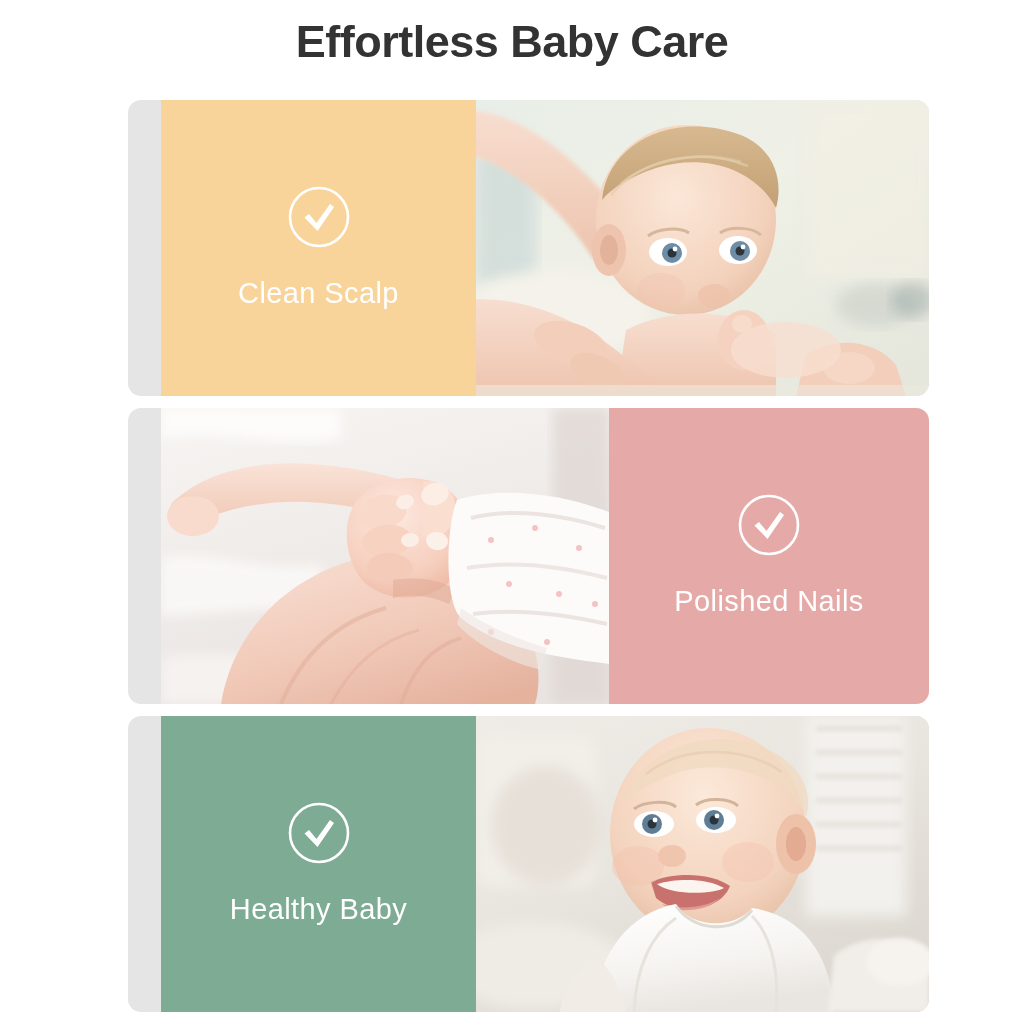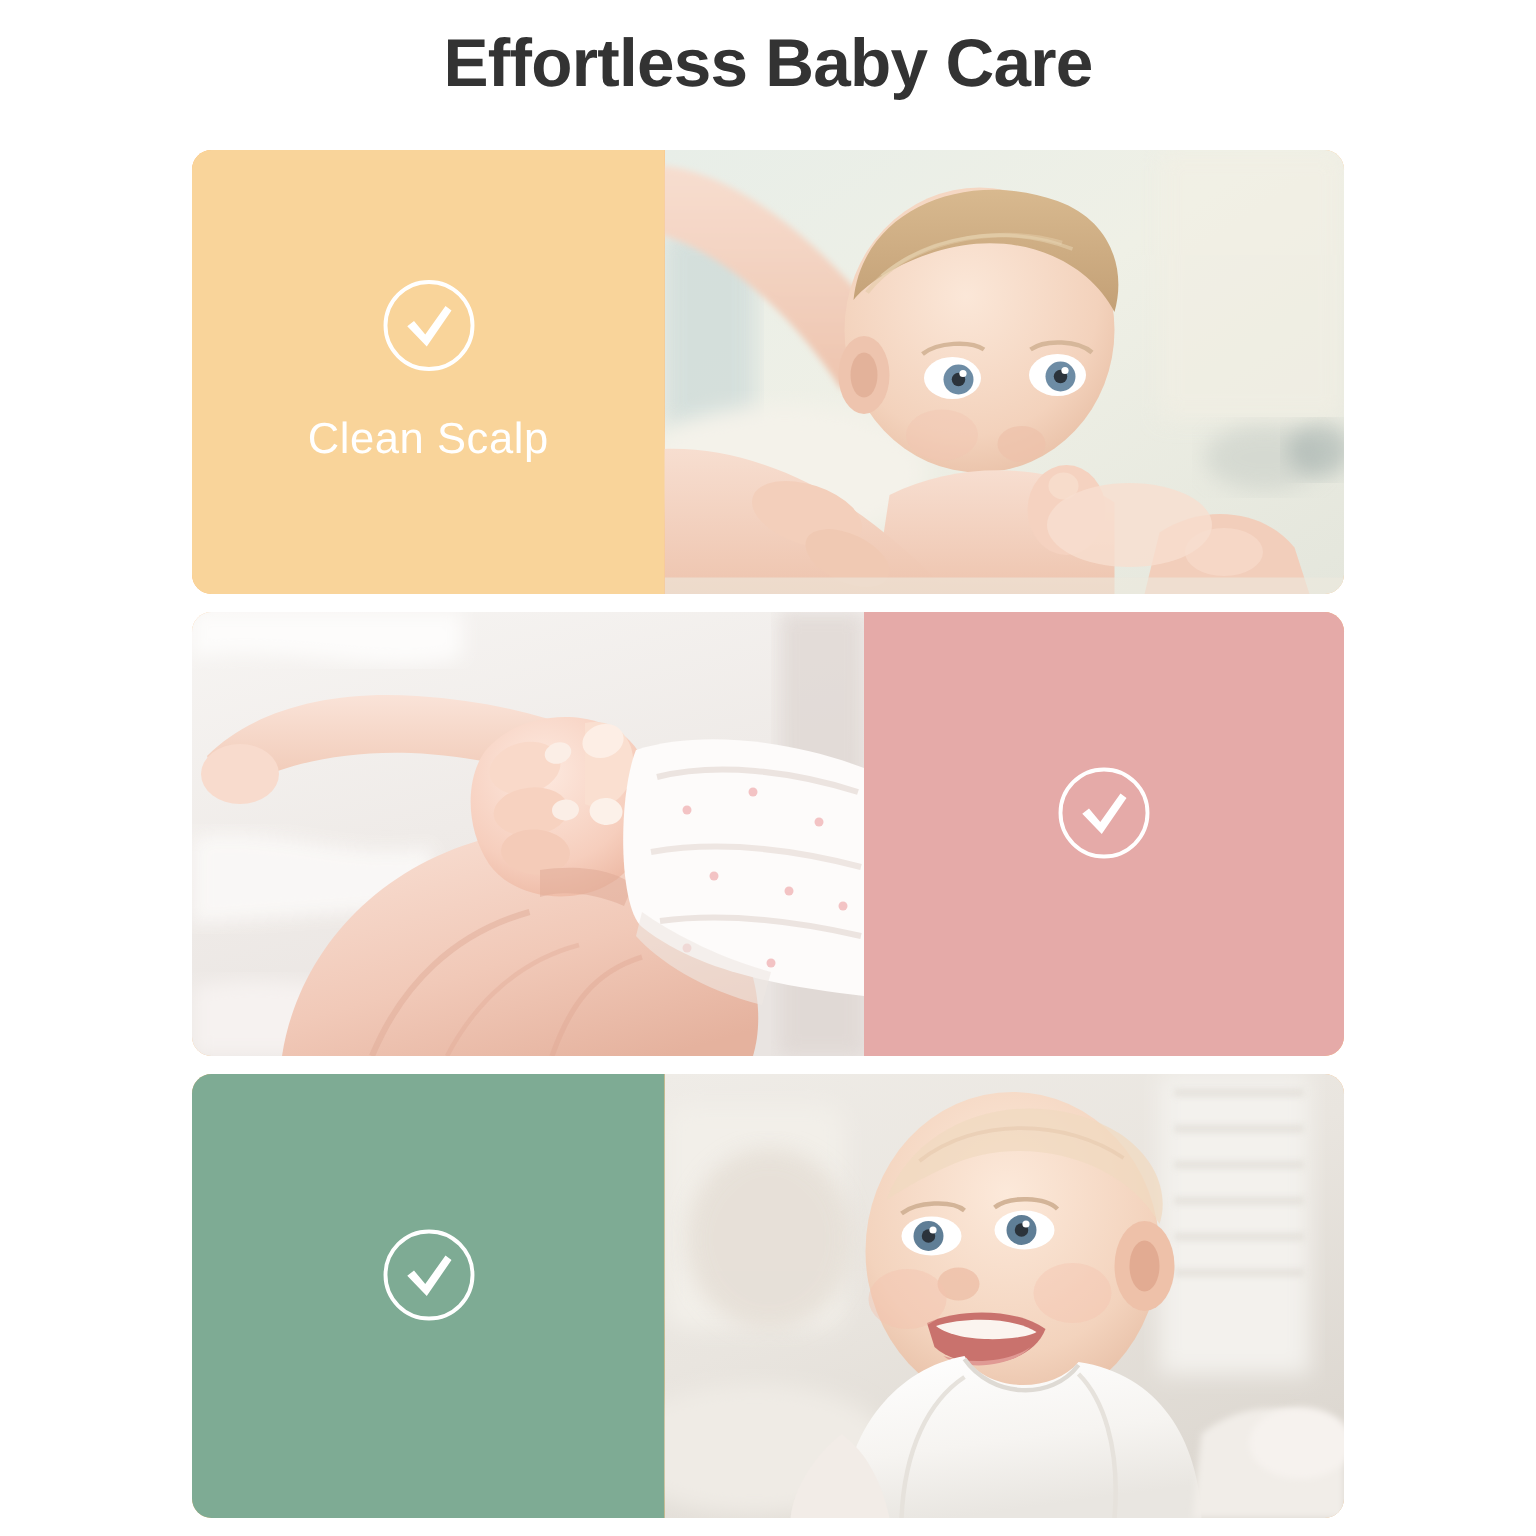--- a/index.html
+++ b/index.html
@@ -46,21 +46,22 @@
 
   .card {
     position: relative;
     width: 768px;
     height: 296px;
     border-radius: 13px;
     overflow: hidden;
     display: flex;
     flex-direction: row;
     margin-bottom: 12px;
-    background: #fdba74;
+    background: #e5e5e5;
+    padding-left: 33px;
   }
   .card.reverse { flex-direction: row-reverse; }
 
   
   .panel {
     position: relative;
     display: flex;
     flex-direction: column;
     align-items: center;
     justify-content: center;
@@ -194,20 +195,21 @@
         </svg>
       </div>
     </div>
 
     <div class="card reverse">
       <div class="panel panel-2">
         <svg class="check-badge" viewBox="0 0 62 62">
           <circle cx="31" cy="31" r="29" fill="none" stroke="#ffffff" stroke-width="2.6"></circle>
           <path d="M16.5 31.5 L21 28 L28.5 37 L42 18 L46 21 L29.5 45 Z" fill="#ffffff"></path>
         </svg>
+        <div class="panel-label">Polished Nails</div>
       </div>
 
       <div class="photo">
         <svg viewBox="0 0 448 296" preserveAspectRatio="xMidYMid slice">
           <defs>
             <linearGradient id="bg2" x1="0" y1="0" x2="0.4" y2="1">
               <stop offset="0%" stop-color="#f7f5f3"></stop>
               <stop offset="55%" stop-color="#efebe8"></stop>
               <stop offset="100%" stop-color="#e9e4e1"></stop>
             </linearGradient>
@@ -283,20 +285,21 @@
         </svg>
       </div>
     </div>
 
     <div class="card">
       <div class="panel panel-3">
         <svg class="check-badge" viewBox="0 0 62 62">
           <circle cx="31" cy="31" r="29" fill="none" stroke="#ffffff" stroke-width="2.6"></circle>
           <path d="M16.5 31.5 L21 28 L28.5 37 L42 18 L46 21 L29.5 45 Z" fill="#ffffff"></path>
         </svg>
+        <div class="panel-label">Healthy Baby</div>
       </div>
 
       <div class="photo">
         <svg viewBox="0 0 453 296" preserveAspectRatio="xMidYMid slice">
           <defs>
             <linearGradient id="bg3" x1="0" y1="0" x2="0.6" y2="1">
               <stop offset="0%" stop-color="#efece7"></stop>
               <stop offset="50%" stop-color="#e9e5df"></stop>
               <stop offset="100%" stop-color="#ddd8d1"></stop>
             </linearGradient>

